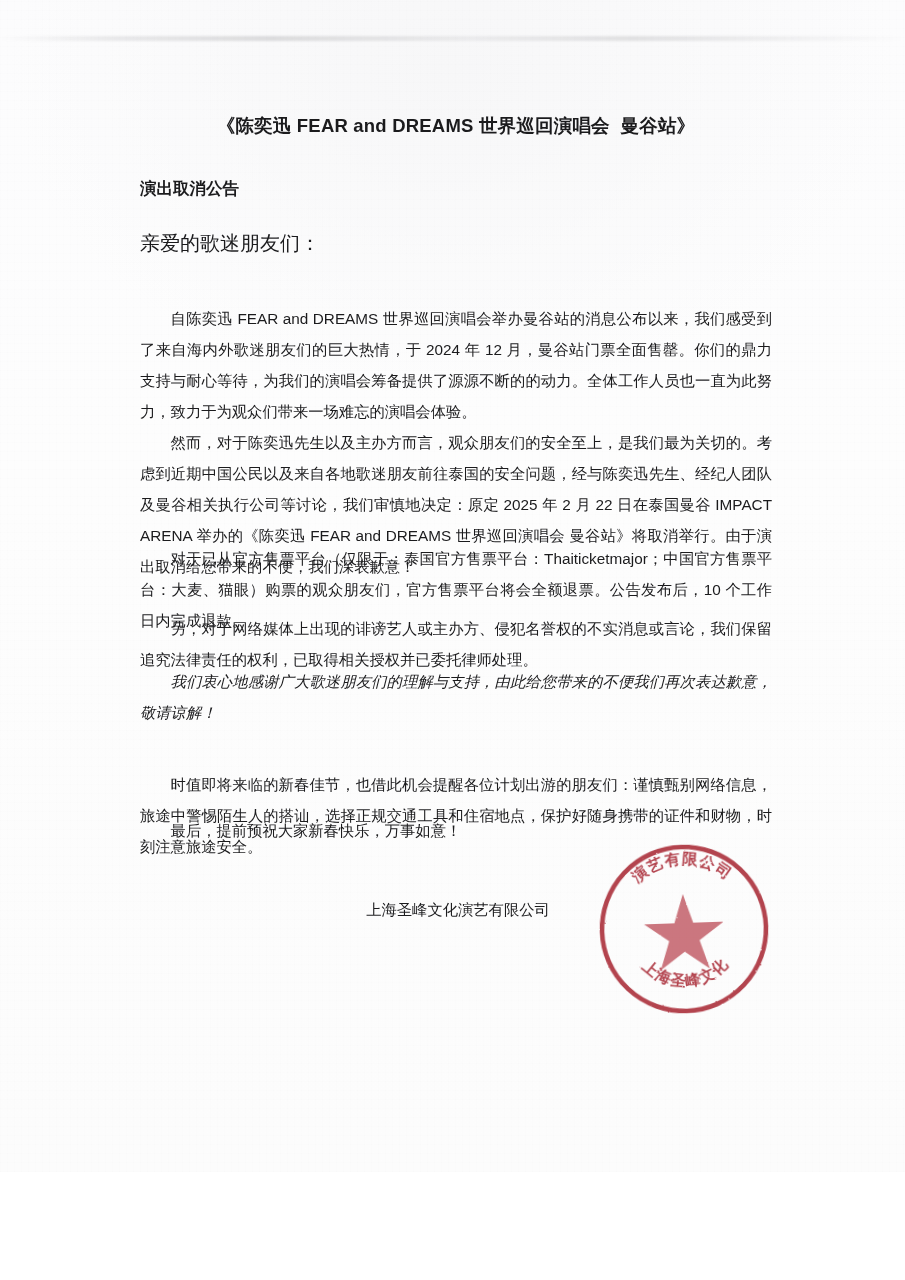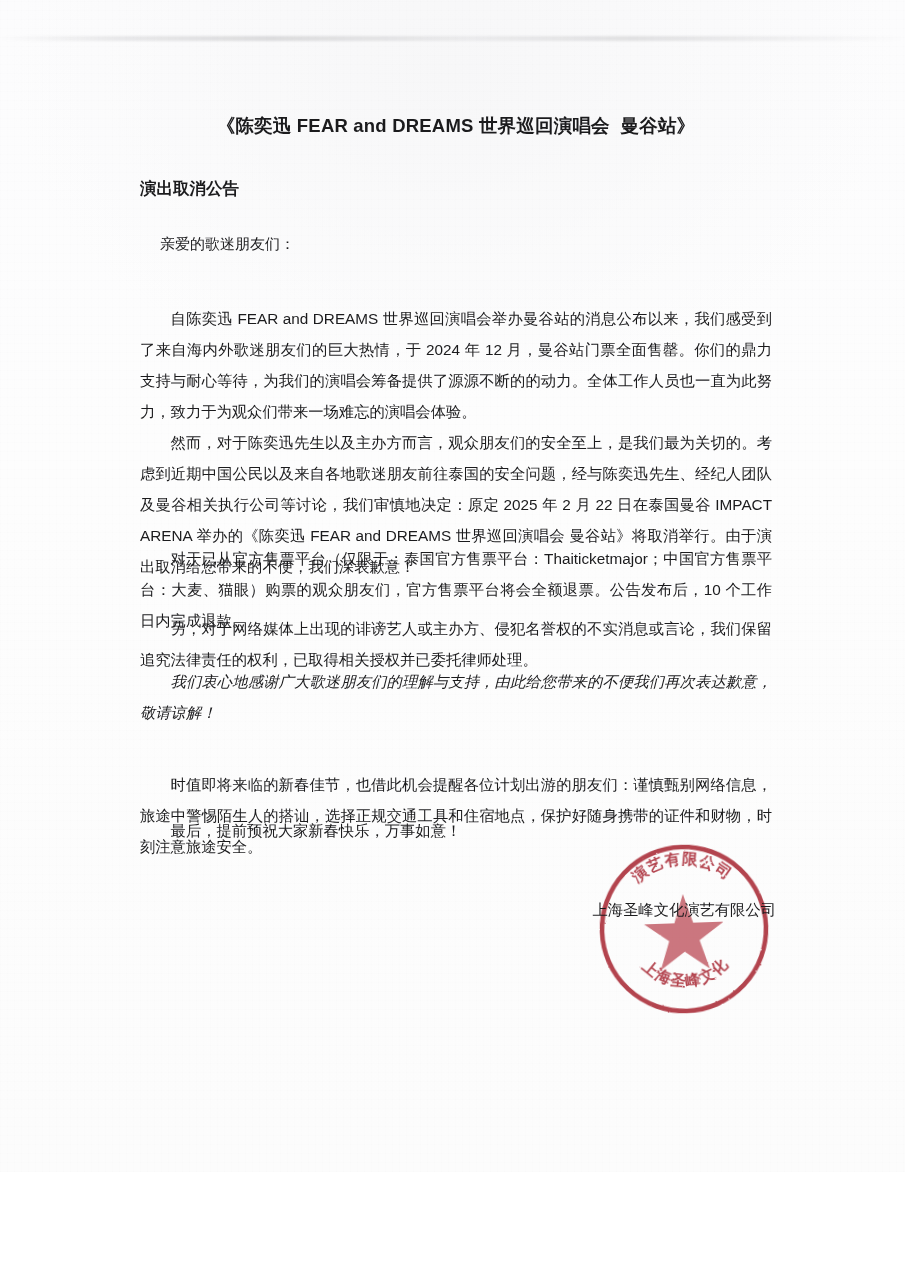--- a/index.html
+++ b/index.html
@@ -72,23 +72,22 @@
     position: absolute;
     top: 178px;
     left: 0;
     width: 632px;
   }
 
   .salutation {
     position: absolute;
     top: 228px;
     left: 0;
-    font-size: 15px;
+    font-size: 20px;
     line-height: 31px;
-    margin-left: 20px;
   }
 
   .para {
     position: absolute;
     left: 0;
     width: 632px;
     font-size: 15.3px;
     line-height: 31px;
     text-align: justify;
     text-justify: inter-character;
@@ -105,21 +104,21 @@
   #p5 { top: 666px; font-style: italic; }
   #p6 { top: 753px; margin-top: 16px; }
   #p7 { top: 815px; }
 
   
   .sig-block {
     position: absolute;
     left: 140px;
     top: 893px;
     width: 636px;
-    text-align: right;
+    text-align: center;
     font-size: 15.3px;
     line-height: 33px;
     color: #1b1b1d;
     z-index: 3;
   }
   .sig-line { display: block; white-space: pre; }
 
   
   .seal {
     position: absolute;

